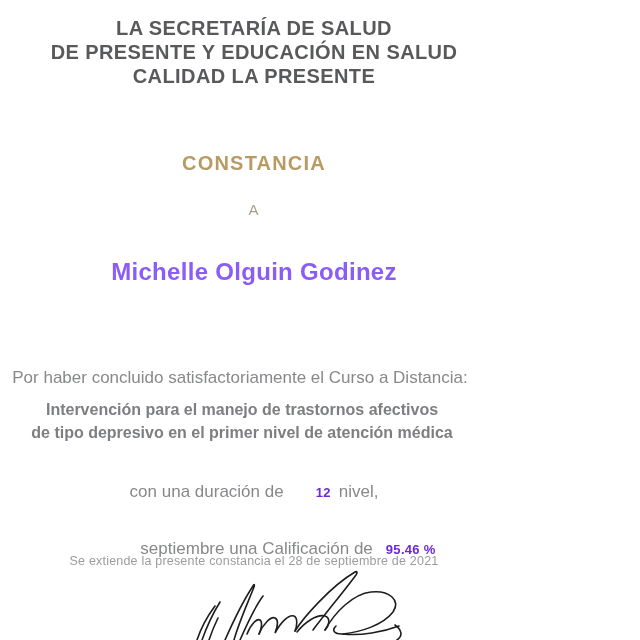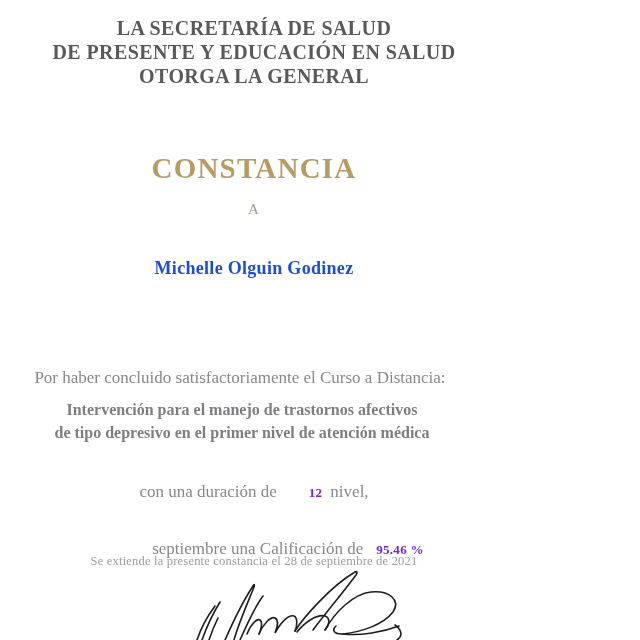--- a/index.html
+++ b/index.html
@@ -1,51 +1,51 @@
 <!DOCTYPE html>
 <html><head>
 <meta charset="utf-8">
 <style>
   html,body{margin:0;padding:0;background:#ffffff;}
   .page{
     position:relative;
     width:508px;height:640px;
     background:#ffffff;
     overflow:hidden;
-    font-family:Liberation Serif, serif;
+    font-family:Liberation Sans, sans-serif;
     -webkit-font-smoothing:antialiased;
   }
   .centered{position:absolute;left:0;right:0;text-align:center;}
   .header{
     top:16px;
     color:#58595b;
     font-weight:bold;
     font-size:20px;
     line-height:24px;
     letter-spacing:0.4px;
   }
   .title{
     top:152px;
     color:#b79b62;
     font-weight:bold;
-    font-size:29px;
+    font-size:20px;
     letter-spacing:1.2px;
   }
   .prep{
     top:201px;
     color:#a89f87;
     font-weight:400;
     font-size:15px;
     letter-spacing:1px;
   }
   .name{
     top:258px;
-    color:#1d4ed8;
+    color:#8b5cf6;
     font-weight:bold;
-    font-size:18px;
+    font-size:24px;
     letter-spacing:0.3px;
   }
   .intro{
     top:368px;
     color:#87888a;
     font-size:17px;
     transform:translateX(-14px);
   }
   .course{
     top:398px;
@@ -80,21 +80,21 @@
   .seal-svg{position:absolute;left:494px;top:615px;}
 </style>
 </head>
 <body>
 
 <div class="page">
 
   <div class="centered header">
     <div>LA SECRETARÍA DE SALUD</div>
     <div>DE PRESENTE Y EDUCACIÓN EN SALUD</div>
-    <div>OTORGA LA GENERAL</div>
+    <div>CALIDAD LA PRESENTE</div>
   </div>
 
   <div class="centered title">CONSTANCIA</div>
 
   <div class="centered prep">A</div>
 
   <div class="centered name">Michelle Olguin Godinez</div>
 
   <div class="centered intro">Por haber concluido satisfactoriamente el Curso a Distancia:</div>
 

